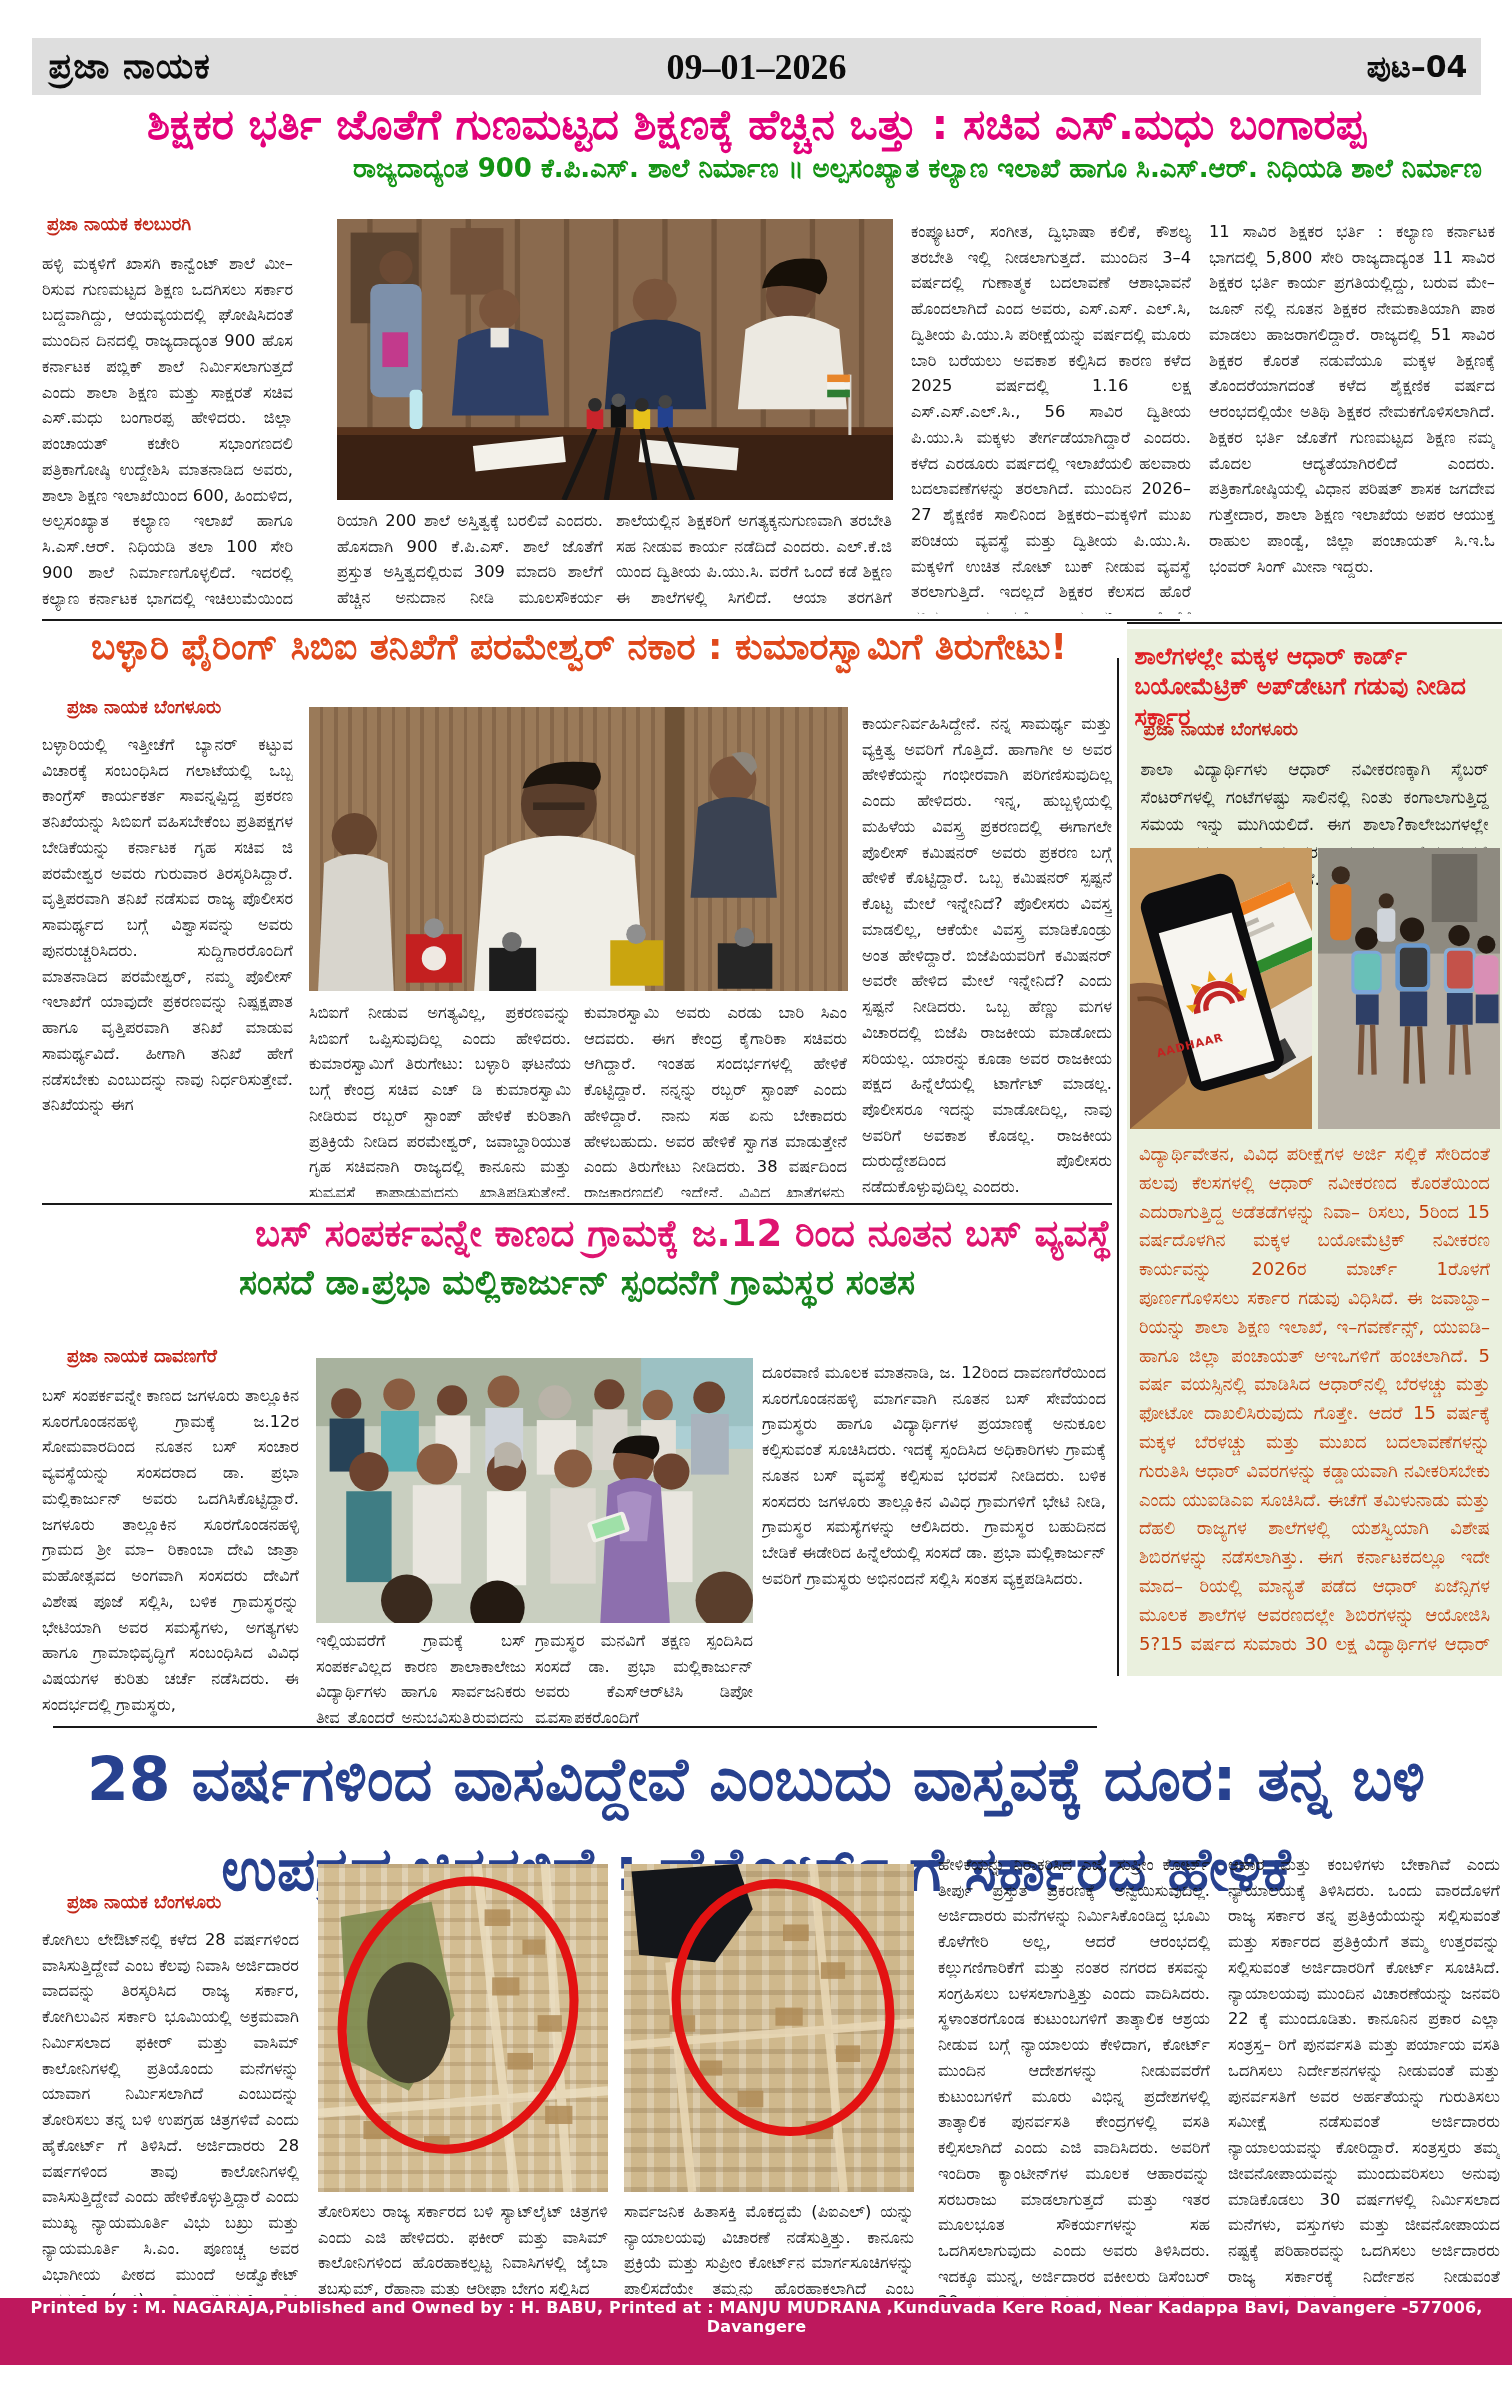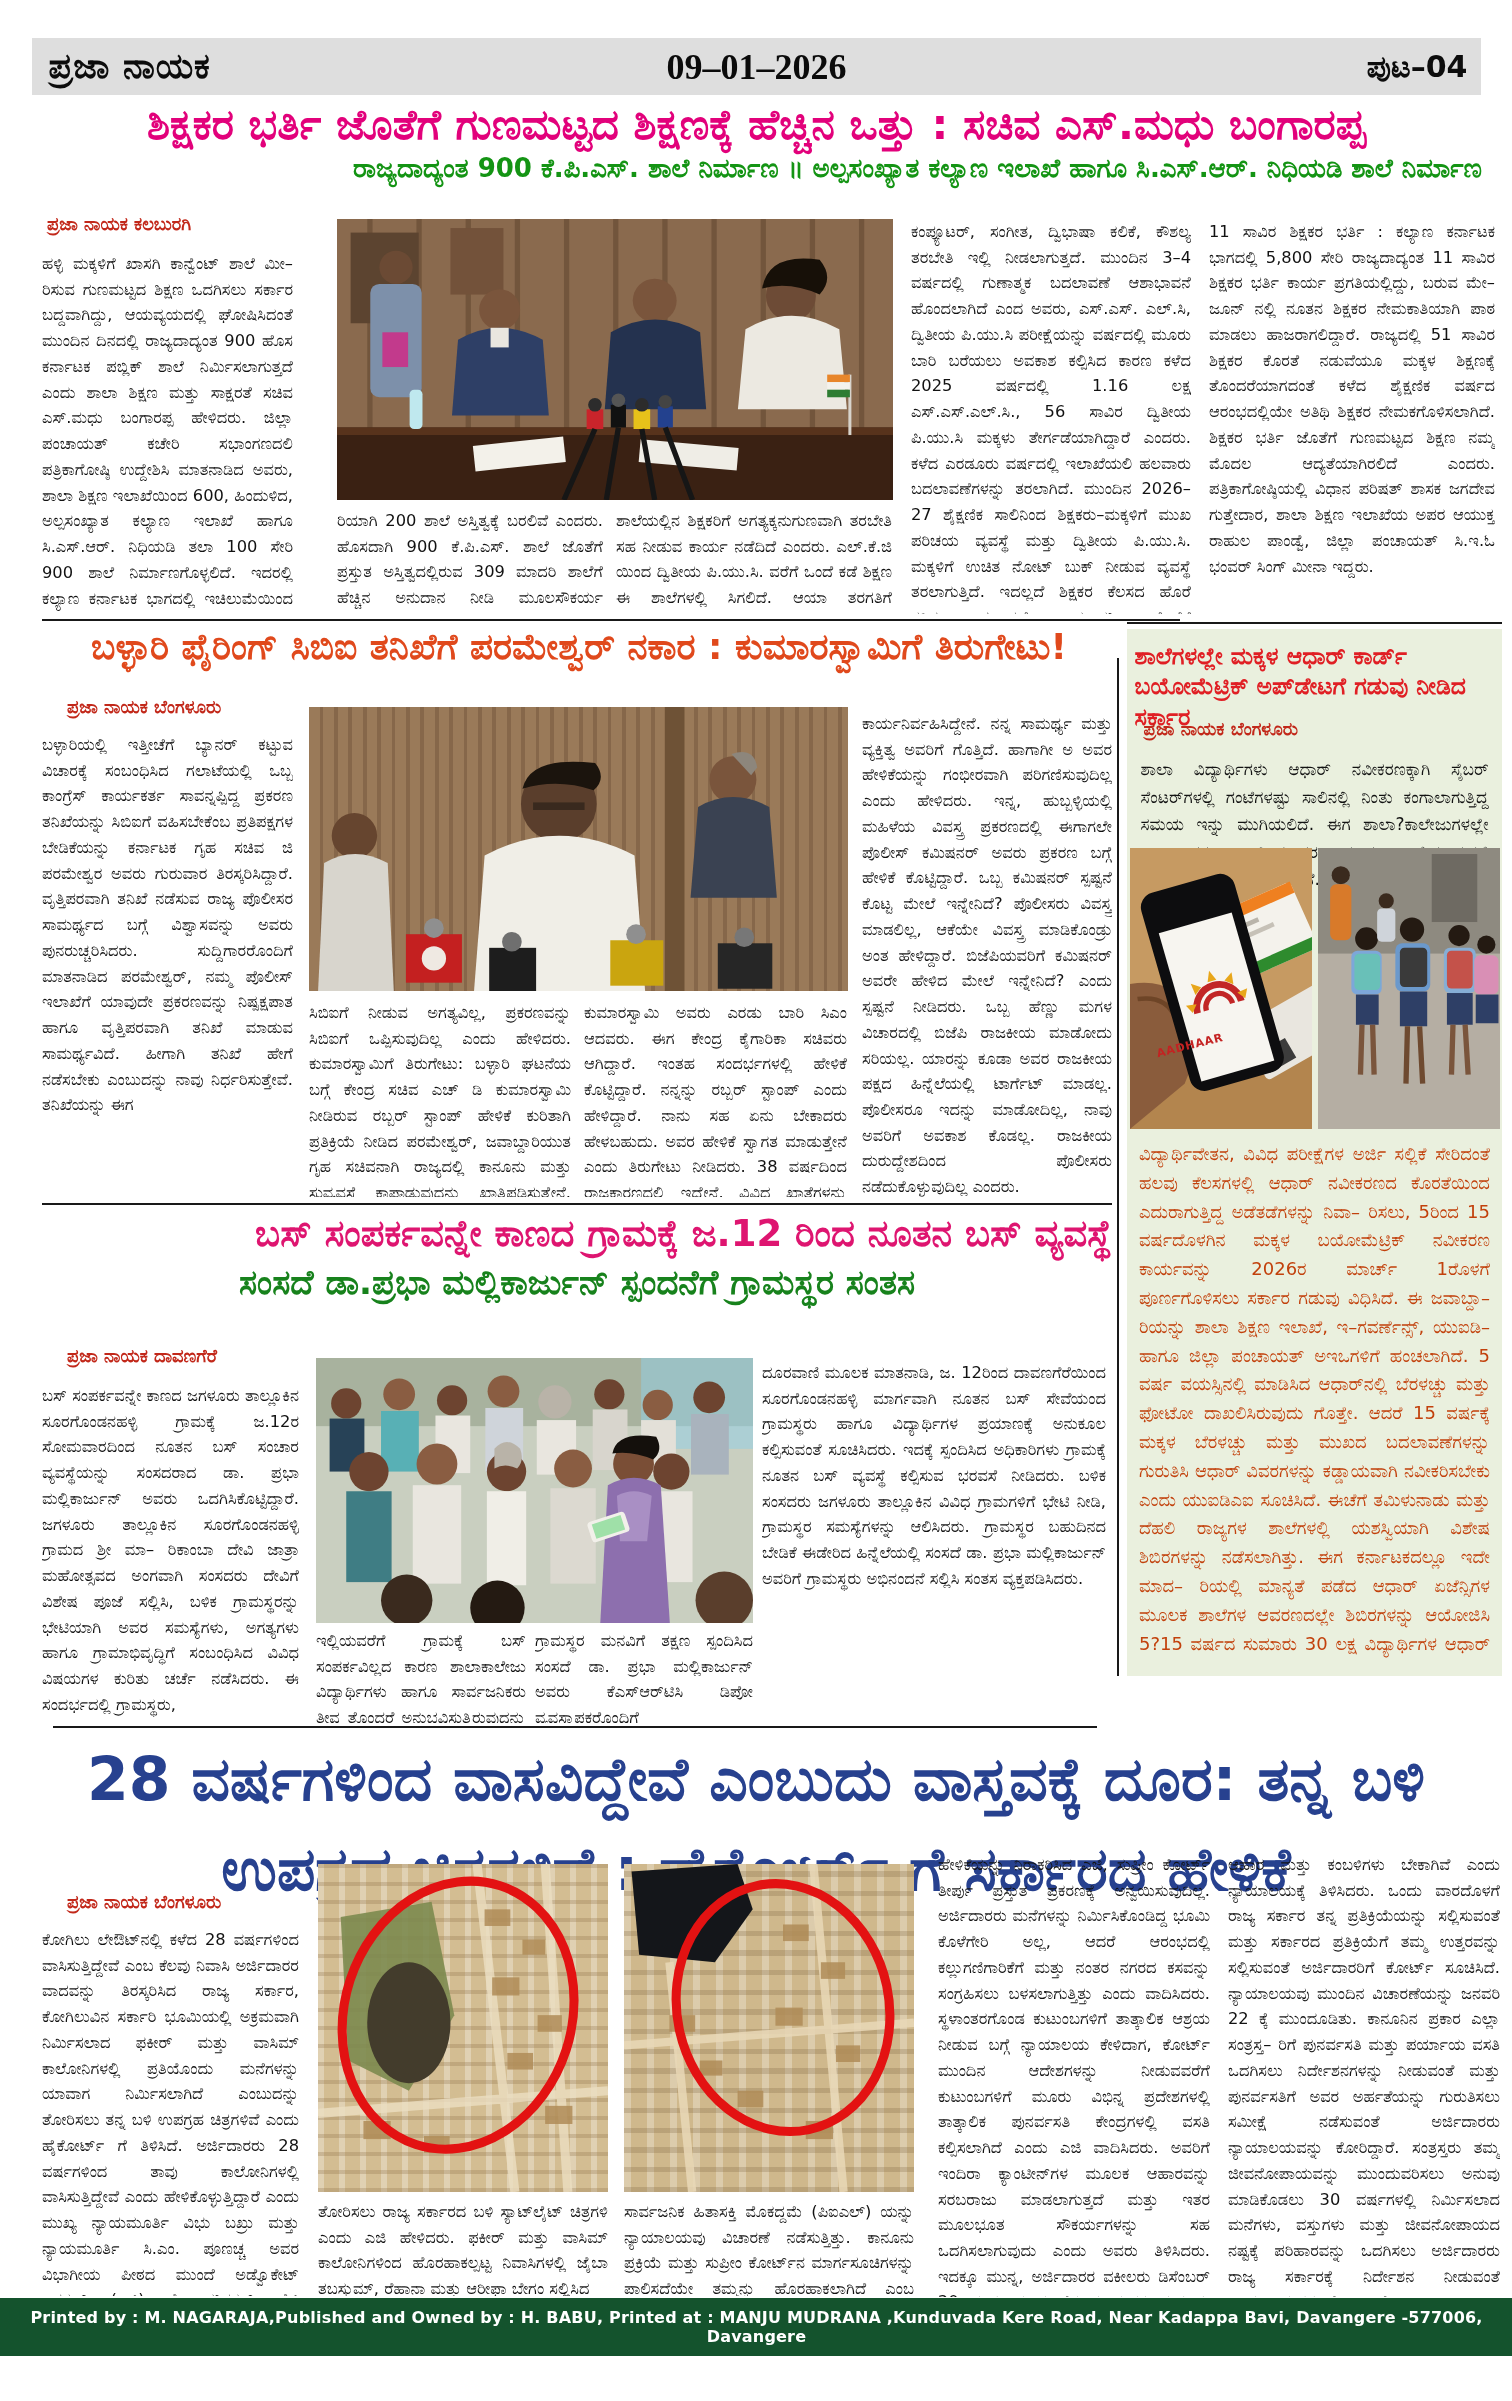--- a/index.html
+++ b/index.html
@@ -23,22 +23,22 @@
   
   .sidebar{position:absolute;left:1127px;top:629px;width:375px;height:1047px;background:#eaf0de;}
   .sb-headline{position:absolute;left:7.6px;right:7.6px;top:12px;text-align:left;color:#e01f24;
                font-weight:bold;font-size:23.4px;line-height:1.3;}
   .sb-byline{position:absolute;left:16.6px;top:89px;color:#c2281a;font-weight:bold;font-size:18px;}
   .sb-intro{position:absolute;left:13.6px;top:127px;width:348px;text-align:justify;font-size:17px;
             line-height:1.62;color:#121212;}
   .sb-body{position:absolute;left:12px;top:511px;width:351px;height:526px;text-align:justify;
            font-size:18px;line-height:1.6;color:#c2410c;overflow:hidden;}
   
-  .footer{position:absolute;left:0;top:2298px;width:1513px;height:58px;background:#14532d;
-          display:flex;flex-direction:column;justify-content:center;gap:3px;}
+  .footer{position:absolute;left:0;top:2298px;width:1513px;height:67px;background:#be185d;
+          display:flex;flex-direction:column;justify-content:space-between;gap:3px;}
   .footer div{color:#ffffff;font-weight:bold;font-size:16px;text-align:center;letter-spacing:0.2px;}
   .aadhaar-label{position:absolute;left:26px;top:191px;color:#c42222;font-weight:bold;font-size:11.3px;
                  letter-spacing:0.8px;transform:rotate(-14deg);}
 </style>
 </head>
 <body>
 
 <div class="page">
 
   <div class="masthead">

